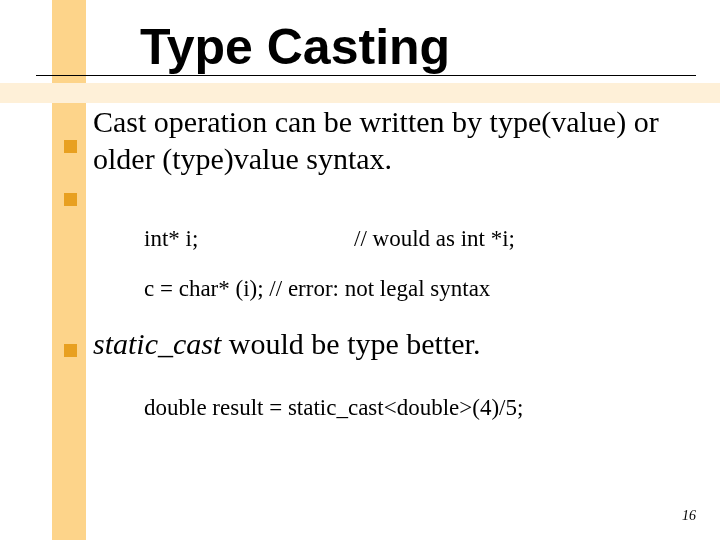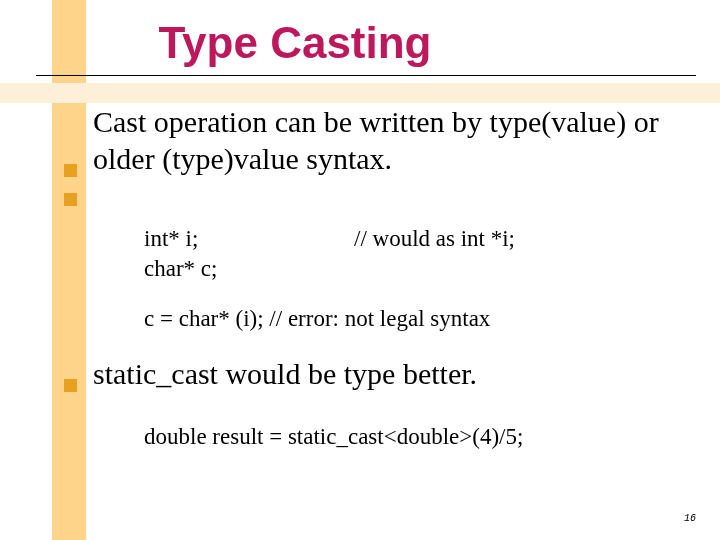--- a/index.html
+++ b/index.html
@@ -31,43 +31,43 @@
     z-index: 2;
   }
   .title {
     position: absolute;
     top: 18px;
     left: 0;
     width: 590px;
     text-align: center;
     font-family: Arial, Helvetica, sans-serif;
     font-weight: bold;
-    font-size: 44px;
-    color: #be185d;
+    font-size: 50px;
+    color: #000000;
     z-index: 3;
   }
   .rule {
     position: absolute;
     top: 75px;
     left: 36px;
     width: 660px;
     height: 0;
     border-top: 1px solid #000;
     z-index: 3;
   }
   .content {
     position: absolute;
     top: 104px;
     left: 64px;
     width: 620px;
     z-index: 3;
   }
   .bullet-row {
     display: flex;
-    align-items: flex-end;
+    align-items: center;
     margin-bottom: 4px;
   }
   .sq {
     width: 13px;
     height: 13px;
     background: #e8a020;
     flex: 0 0 13px;
     margin-top: 12px;
     margin-right: 16px;
   }
@@ -86,27 +86,28 @@
   .row2 {
     display: flex;
   }
   .col1 {
     width: 210px;
   }
   .gap {
     height: 20px;
   }
   .italic {
+    font-style: italic;
   }
   .pagenum {
     position: absolute;
     bottom: 16px;
     right: 24px;
-    font-family: Liberation Mono, monospace;
-    font-size: 10px;
+    font-family: Liberation Serif, serif;
+    font-size: 14px;
     color: #000;
     font-style: italic;
   }
 </style>
 </head>
 <body>
 
 <div class="bar-vert"></div>
 <div class="bar-horiz"></div>
 <div class="rule"></div>
@@ -122,21 +123,20 @@
 
   <div class="bullet-row">
     <div class="sq"></div>
   </div>
 
   <div class="code-block">
     <div class="row2">
       <span class="col1">int*  i;</span>
       <span>// would as int   *i;</span>
     </div>
-    <div>char*  c;</div>
     <div class="gap"></div>
     <div>c = char* (i); // error: not legal syntax</div>
   </div>
 
   <div style="height:22px"></div>
 
   <div class="bullet-row">
     <div class="sq"></div>
     <div class="bullet-text">
       <span class="italic">static_cast</span><span> would be type better.</span>

